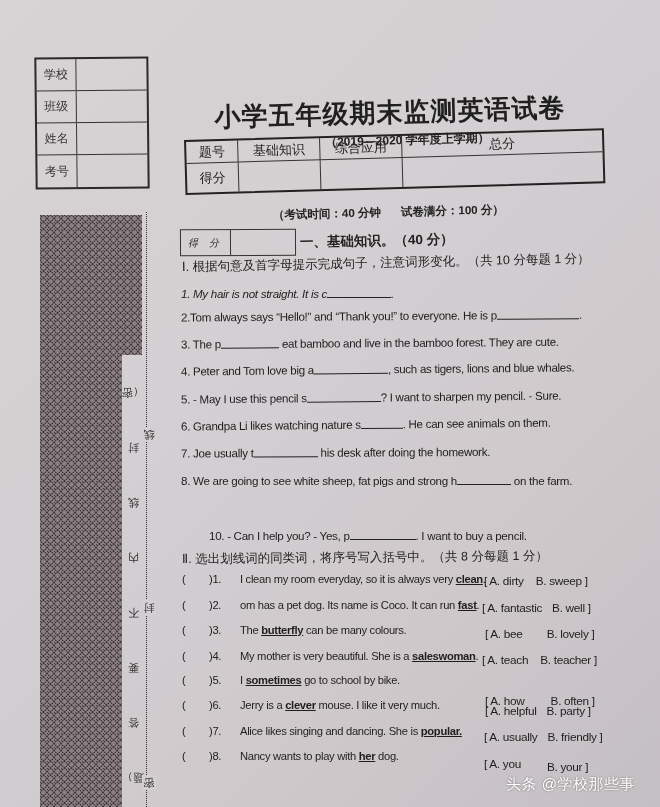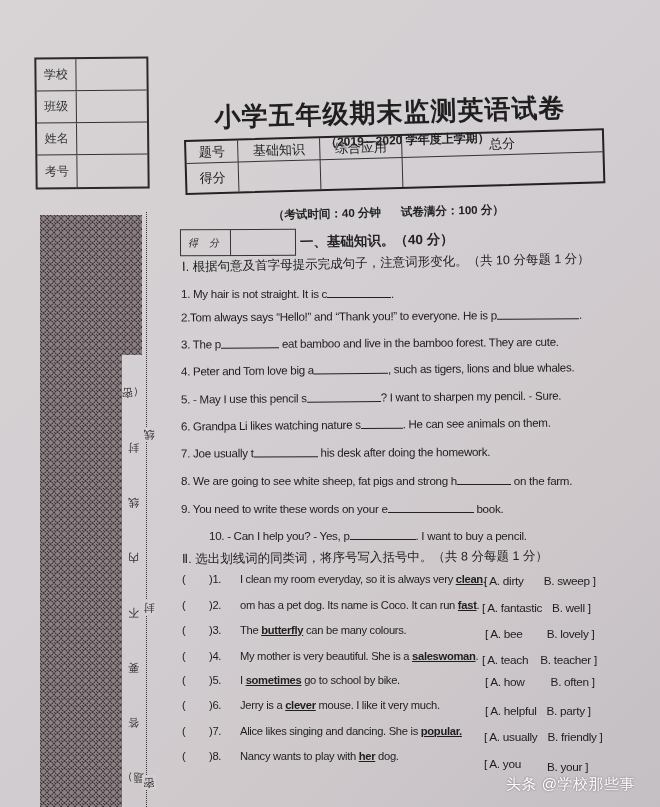--- a/index.html
+++ b/index.html
@@ -198,21 +198,21 @@
   </div>
 
   <div class="section-score">
     <div class="lbl">得 分</div>
     <div class="val"></div>
   </div>
   <div class="section-heading">一、基础知识。（40 分）</div>
 
   <div class="part-heading" style="left:182px; top:259px;">Ⅰ. 根据句意及首字母提示完成句子，注意词形变化。（共 10 分每题 1 分）</div>
 
-  <div class="q-line" style="left:181px; top:286px;">
+  <div class="q-line" style="left:181px; top:286px;font-style:italic;">
     <span>1. My hair is not straight. It is c</span><span class="blank" style="width:64px"></span><span>.</span>
   </div>
   <div class="q-line" style="left:181px; top:310px; transform:rotate(-0.4deg)">
     <span>2.Tom always says “Hello!” and “Thank you!” to everyone. He is p</span><span class="blank" style="width:82px"></span><span>.</span>
   </div>
   <div class="q-line" style="left:181px; top:337px; transform:rotate(-0.4deg)">
     <span>3. The p</span><span class="blank" style="width:58px"></span><span> eat bamboo and live in the bamboo forest. They are cute.</span>
   </div>
   <div class="q-line" style="left:181px; top:364px; transform:rotate(-0.6deg)">
     <span>4. Peter and Tom love big a</span><span class="blank" style="width:74px"></span><span>, such as tigers, lions and blue whales.</span>
@@ -222,34 +222,31 @@
   </div>
   <div class="q-line" style="left:181px; top:419px; transform:rotate(-0.6deg)">
     <span>6. Grandpa Li likes watching nature s</span><span class="blank" style="width:42px"></span><span>. He can see animals on them.</span>
   </div>
   <div class="q-line" style="left:181px; top:446px; transform:rotate(-0.3deg)">
     <span>7. Joe usually t</span><span class="blank" style="width:64px"></span><span> his desk after doing the homework.</span>
   </div>
   <div class="q-line" style="left:181px; top:473px;">
     <span>8. We are going to see white sheep, fat pigs and strong h</span><span class="blank" style="width:54px"></span><span> on the farm.</span>
   </div>
-  <div class="q-line" style="left:181px; top:501px;">
-    <span>9. You need to write these words on your e</span><span class="blank" style="width:86px"></span><span> book.</span>
-  </div>
   <div class="q-line" style="left:181px; top:528px;margin-left:28px;">
     <span>10. - Can I help you? - Yes, p</span><span class="blank" style="width:66px"></span><span>. I want to buy a pencil.</span>
   </div>
 
   <div class="part-heading" style="left:182px; top:551px; transform:rotate(-0.5deg)">Ⅱ. 选出划线词的同类词，将序号写入括号中。（共 8 分每题 1 分）</div>
 
   <div class="mc-row" style="top:573px;">
     <span class="mc-paren-l">(</span>
     <span class="mc-paren-r">)1.</span>
     <span class="mc-text" style="left:47px"><span> I clean my room everyday, so it is always very </span><u>clean</u><span>.</span></span>
-    <span class="mc-options" style="left:302px; top:1px"><span>[ A. dirty</span><span class="optB" style="margin-left:20px">B. sweep ]</span></span>
+    <span class="mc-options" style="left:302px; top:1px"><span>[ A. dirty</span><span class="optB" style="margin-left:12px">B. sweep ]</span></span>
   </div>
   <div class="mc-row" style="top:599px;">
     <span class="mc-paren-l">(</span>
     <span class="mc-paren-r">)2.</span>
     <span class="mc-text" style="left:47px"><span> om has a pet dog. Its name is Coco. It can run </span><u>fast</u><span>.</span></span>
     <span class="mc-options" style="left:300px; top:2px"><span>[ A. fantastic</span><span class="optB" style="margin-left:10px">B. well ]</span></span>
   </div>
   <div class="mc-row" style="top:624px;">
     <span class="mc-paren-l">(</span>
     <span class="mc-paren-r">)3.</span>
@@ -259,21 +256,21 @@
   <div class="mc-row" style="top:650px;">
     <span class="mc-paren-l">(</span>
     <span class="mc-paren-r">)4.</span>
     <span class="mc-text" style="left:47px"><span> My mother is very beautiful. She is a </span><u>saleswoman</u><span>.</span></span>
     <span class="mc-options" style="left:300px; top:3px"><span>[ A. teach</span><span class="optB" style="margin-left:12px">B. teacher ]</span></span>
   </div>
   <div class="mc-row" style="top:674px;">
     <span class="mc-paren-l">(</span>
     <span class="mc-paren-r">)5.</span>
     <span class="mc-text" style="left:47px"><span> I </span><u>sometimes</u><span> go to school by bike.</span></span>
-    <span class="mc-options" style="left:303px; top:1px"><span>[ A. how</span><span class="optB" style="margin-left:26px">B. often ]</span></span>
+    <span class="mc-options" style="left:303px; top:20px"><span>[ A. how</span><span class="optB" style="margin-left:26px">B. often ]</span></span>
   </div>
   <div class="mc-row" style="top:699px;">
     <span class="mc-paren-l">(</span>
     <span class="mc-paren-r">)6.</span>
     <span class="mc-text" style="left:47px"><span> Jerry is a </span><u>clever</u><span> mouse. I like it very much.</span></span>
     <span class="mc-options" style="left:303px; top:5px"><span>[ A. helpful</span><span class="optB" style="margin-left:10px">B. party ]</span></span>
   </div>
   <div class="mc-row" style="top:725px;">
     <span class="mc-paren-l">(</span>
     <span class="mc-paren-r">)7.</span>

